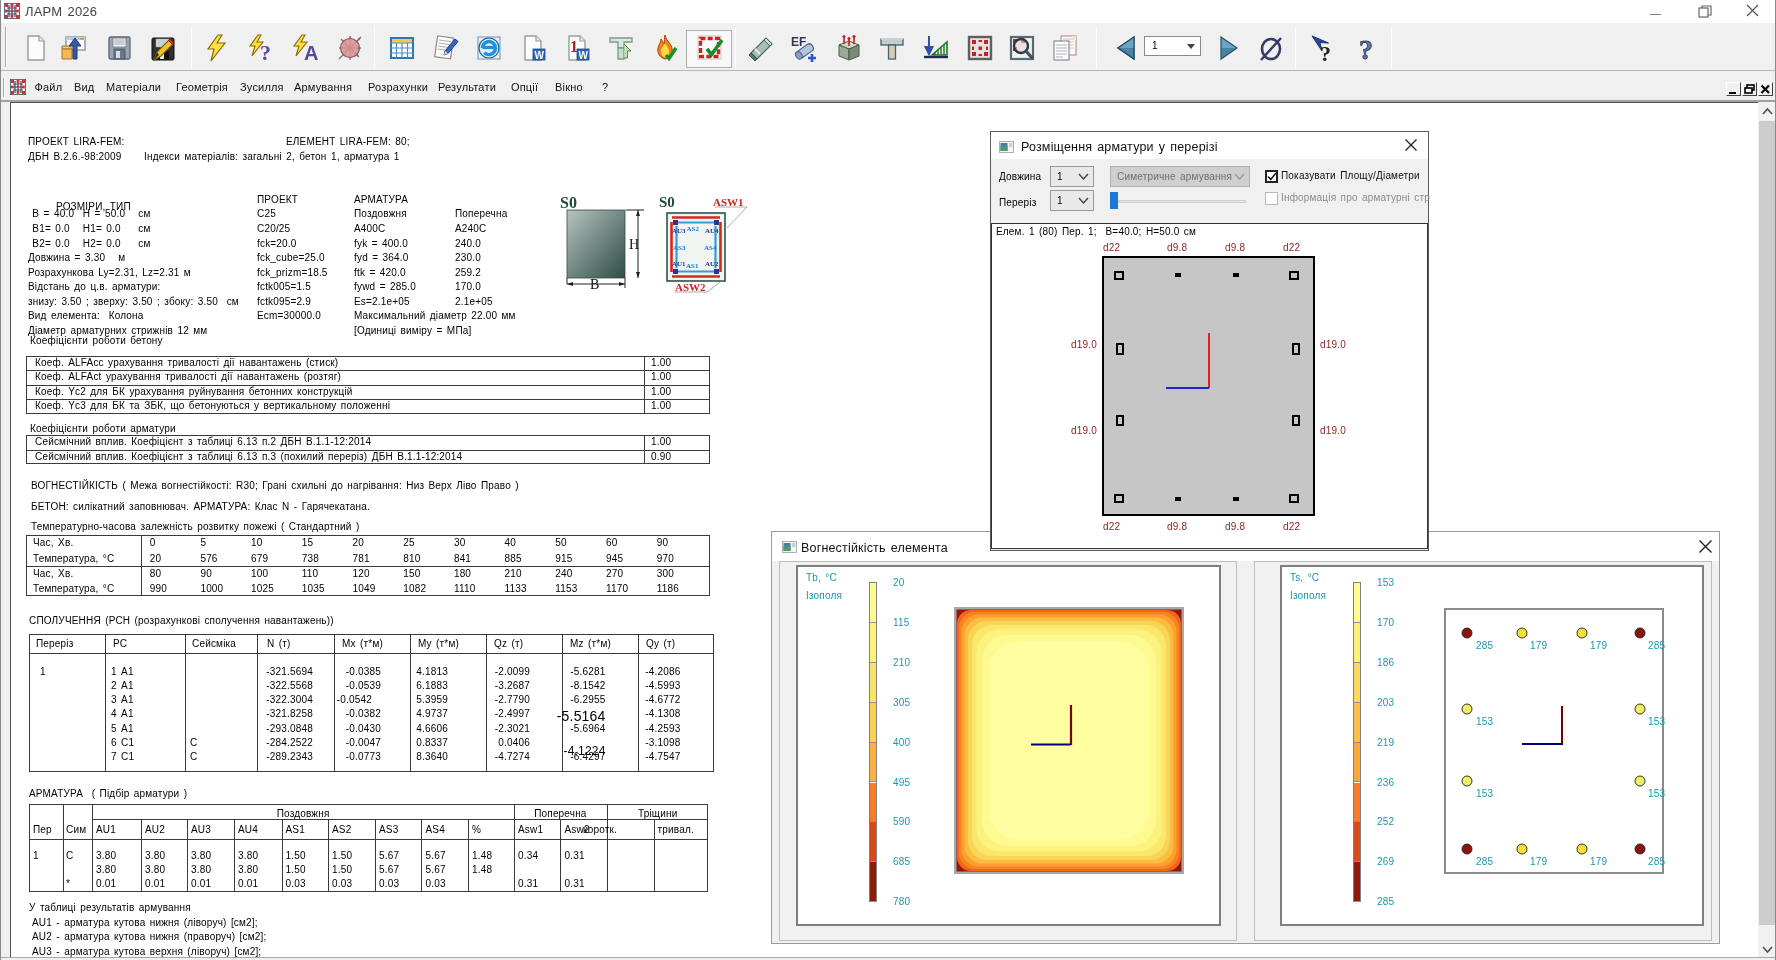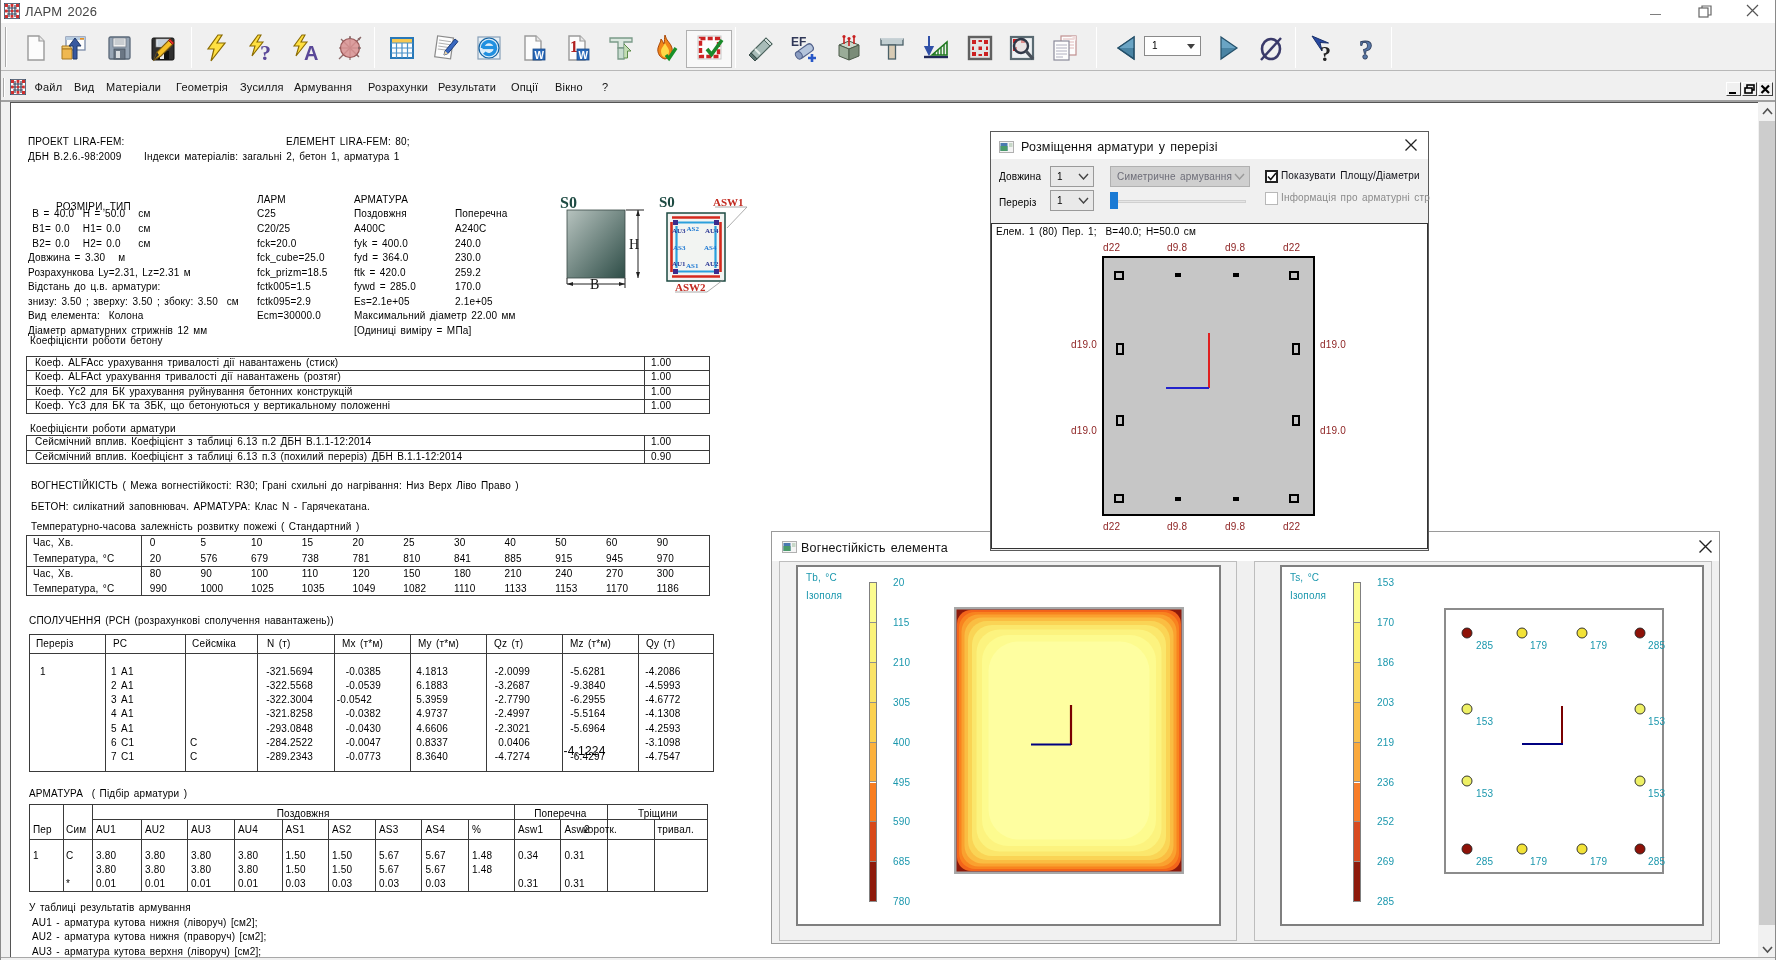--- a/index.html
+++ b/index.html
@@ -288,21 +288,21 @@
 <div class="abs" style="left:374px;top:27px;width:1px;height:41px;background:#b0b0b0;border-right:1px solid #fff;"></div>
 <div class="abs" style="left:735px;top:27px;width:1px;height:41px;background:#b0b0b0;border-right:1px solid #fff;"></div>
 <div class="abs" style="left:1096px;top:27px;width:1px;height:41px;background:#b0b0b0;border-right:1px solid #fff;"></div>
 <div class="abs" style="left:1295px;top:27px;width:1px;height:41px;background:#b0b0b0;border-right:1px solid #fff;"></div>
 <div class="abs" style="left:1391px;top:27px;width:1px;height:41px;background:#b0b0b0;border-right:1px solid #fff;"></div>
 <div class="t" style="left:28px;top:136.8px;font-size:10px;color:#000;">ПРОЕКТ LIRA-FEM:</div>
 <div class="t" style="left:286px;top:136.8px;font-size:10px;color:#000;">ЕЛЕМЕНТ LIRA-FEM: 80;</div>
 <div class="t" style="left:28px;top:151.8px;font-size:10px;color:#000;">ДБН В.2.6.-98:2009</div>
 <div class="t" style="left:144px;top:151.8px;font-size:10px;color:#000;">Індекси матеріалів: загальні 2, бетон 1, арматура 1</div>
 <div class="t" style="left:28px;top:202px;font-size:10px;color:#000;margin-left:28px;">РОЗМІРИ, ТИП</div>
-<div class="t" style="left:257px;top:194.8px;font-size:10px;color:#000;">ЛАРМ</div>
+<div class="t" style="left:257px;top:194.8px;font-size:10px;color:#000;">ПРОЕКТ</div>
 <div class="t" style="left:354px;top:194.8px;font-size:10px;color:#000;">АРМАТУРА</div>
 <div class="t" style="left:28px;top:209.4px;font-size:10px;color:#000;"> B = 40.0  H = 50.0   см</div>
 <div class="t" style="left:257px;top:209.4px;font-size:10px;color:#000;">С25</div>
 <div class="t" style="left:354px;top:209.4px;font-size:10px;color:#000;">Поздовжня</div>
 <div class="t" style="left:455px;top:209.4px;font-size:10px;color:#000;">Поперечна</div>
 <div class="t" style="left:28px;top:223.9px;font-size:10px;color:#000;"> В1= 0.0   Н1= 0.0    см</div>
 <div class="t" style="left:257px;top:223.9px;font-size:10px;color:#000;">С20/25</div>
 <div class="t" style="left:354px;top:223.9px;font-size:10px;color:#000;">А400С</div>
 <div class="t" style="left:455px;top:223.9px;font-size:10px;color:#000;">А240С</div>
 <div class="t" style="left:28px;top:238.5px;font-size:10px;color:#000;"> В2= 0.0   Н2= 0.0    см</div>
@@ -490,35 +490,35 @@
 <div class="t" style="left:301px;top:667.3px;font-size:10px;color:#000;width:80px;text-align:right;">-0.0385</div>
 <div class="t" style="left:368px;top:667.3px;font-size:10px;color:#000;width:80px;text-align:right;">4.1813</div>
 <div class="t" style="left:450px;top:667.3px;font-size:10px;color:#000;width:80px;text-align:right;">-2.0099</div>
 <div class="t" style="left:525.5px;top:667.3px;font-size:10px;color:#000;width:80px;text-align:right;">-5.6281</div>
 <div class="t" style="left:600.5px;top:667.3px;font-size:10px;color:#000;width:80px;text-align:right;">-4.2086</div>
 <div class="t" style="left:111px;top:681.3px;font-size:10px;color:#000;">2 А1</div>
 <div class="t" style="left:233px;top:681.3px;font-size:10px;color:#000;width:80px;text-align:right;">-322.5568</div>
 <div class="t" style="left:301px;top:681.3px;font-size:10px;color:#000;width:80px;text-align:right;">-0.0539</div>
 <div class="t" style="left:368px;top:681.3px;font-size:10px;color:#000;width:80px;text-align:right;">6.1883</div>
 <div class="t" style="left:450px;top:681.3px;font-size:10px;color:#000;width:80px;text-align:right;">-3.2687</div>
-<div class="t" style="left:525.5px;top:681.3px;font-size:10px;color:#000;width:80px;text-align:right;">-9.3840</div>
+<div class="t" style="left:525.5px;top:681.3px;font-size:10px;color:#000;width:80px;text-align:right;">-8.1542</div>
 <div class="t" style="left:600.5px;top:681.3px;font-size:10px;color:#000;width:80px;text-align:right;">-4.5993</div>
 <div class="t" style="left:111px;top:695.4px;font-size:10px;color:#000;">3 А1</div>
 <div class="t" style="left:233px;top:695.4px;font-size:10px;color:#000;width:80px;text-align:right;">-322.3004</div>
 <div class="t" style="left:292px;top:695.4px;font-size:10px;color:#000;width:80px;text-align:right;">-0.0542</div>
 <div class="t" style="left:368px;top:695.4px;font-size:10px;color:#000;width:80px;text-align:right;">5.3959</div>
 <div class="t" style="left:450px;top:695.4px;font-size:10px;color:#000;width:80px;text-align:right;">-2.7790</div>
 <div class="t" style="left:525.5px;top:695.4px;font-size:10px;color:#000;width:80px;text-align:right;">-6.2955</div>
 <div class="t" style="left:600.5px;top:695.4px;font-size:10px;color:#000;width:80px;text-align:right;">-4.6772</div>
 <div class="t" style="left:111px;top:709.4px;font-size:10px;color:#000;">4 А1</div>
 <div class="t" style="left:233px;top:709.4px;font-size:10px;color:#000;width:80px;text-align:right;">-321.8258</div>
 <div class="t" style="left:301px;top:709.4px;font-size:10px;color:#000;width:80px;text-align:right;">-0.0382</div>
 <div class="t" style="left:368px;top:709.4px;font-size:10px;color:#000;width:80px;text-align:right;">4.9737</div>
 <div class="t" style="left:450px;top:709.4px;font-size:10px;color:#000;width:80px;text-align:right;">-2.4997</div>
-<div class="t" style="left:525.5px;top:709.4px;font-size:10px;color:#000;width:80px;text-align:right;">-5.5164</div>
+<div class="t" style="left:525.5px;top:709.4px;font-size:14px;color:#000;width:80px;text-align:right;">-5.5164</div>
 <div class="t" style="left:600.5px;top:709.4px;font-size:10px;color:#000;width:80px;text-align:right;">-4.1308</div>
 <div class="t" style="left:111px;top:723.5px;font-size:10px;color:#000;">5 А1</div>
 <div class="t" style="left:233px;top:723.5px;font-size:10px;color:#000;width:80px;text-align:right;">-293.0848</div>
 <div class="t" style="left:301px;top:723.5px;font-size:10px;color:#000;width:80px;text-align:right;">-0.0430</div>
 <div class="t" style="left:368px;top:723.5px;font-size:10px;color:#000;width:80px;text-align:right;">4.6606</div>
 <div class="t" style="left:450px;top:723.5px;font-size:10px;color:#000;width:80px;text-align:right;">-2.3021</div>
 <div class="t" style="left:525.5px;top:723.5px;font-size:10px;color:#000;width:80px;text-align:right;">-5.6964</div>
 <div class="t" style="left:600.5px;top:723.5px;font-size:10px;color:#000;width:80px;text-align:right;">-4.2593</div>
 <div class="t" style="left:111px;top:737.5px;font-size:10px;color:#000;">6 С1</div>
 <div class="t" style="left:190px;top:737.5px;font-size:10px;color:#000;">С</div>

